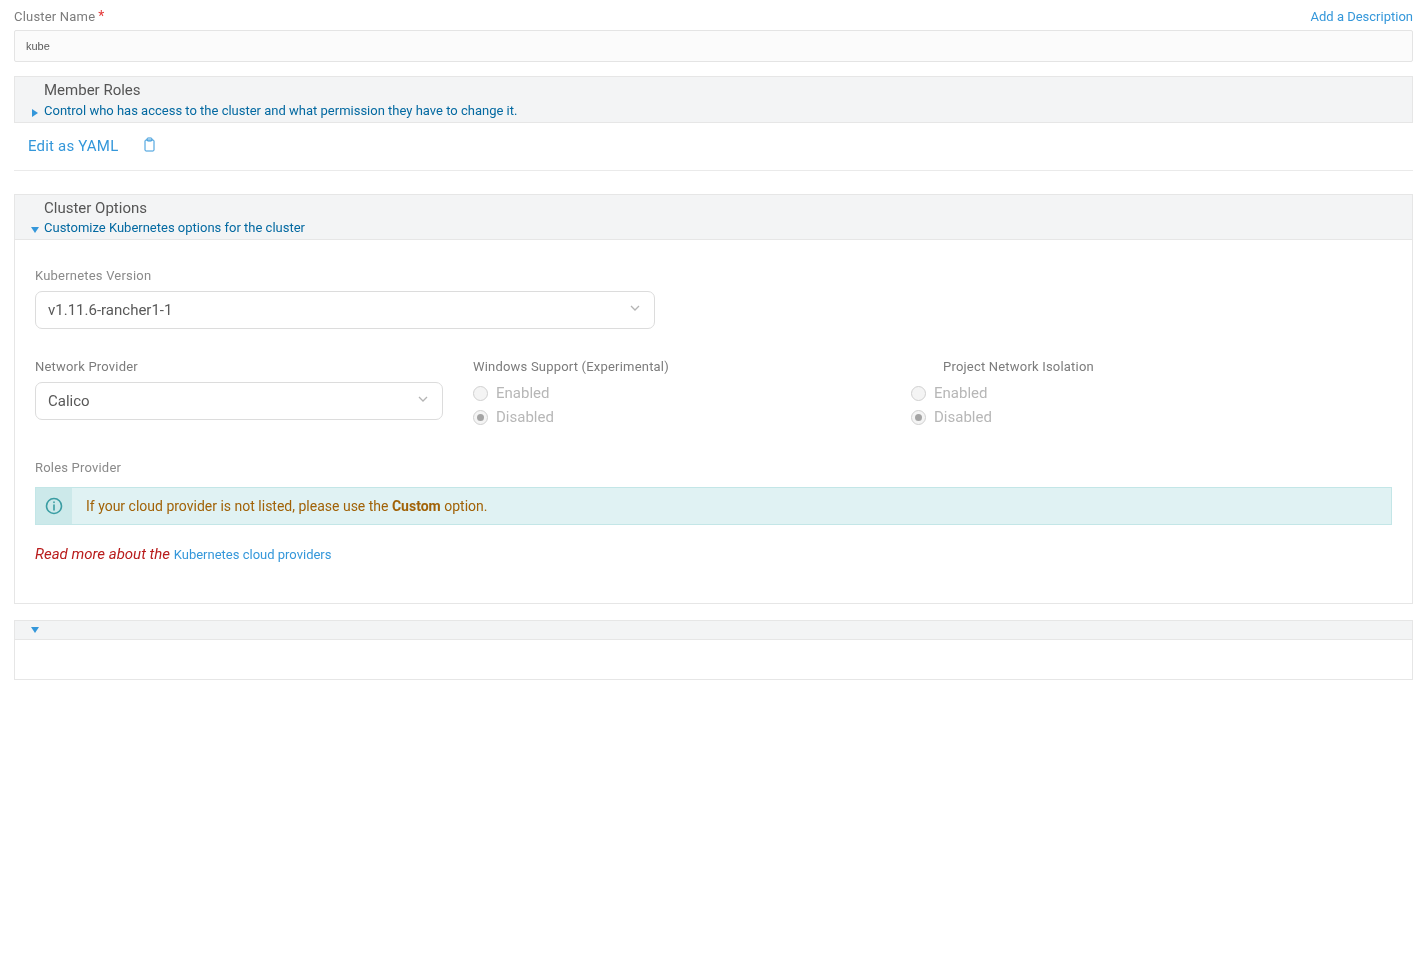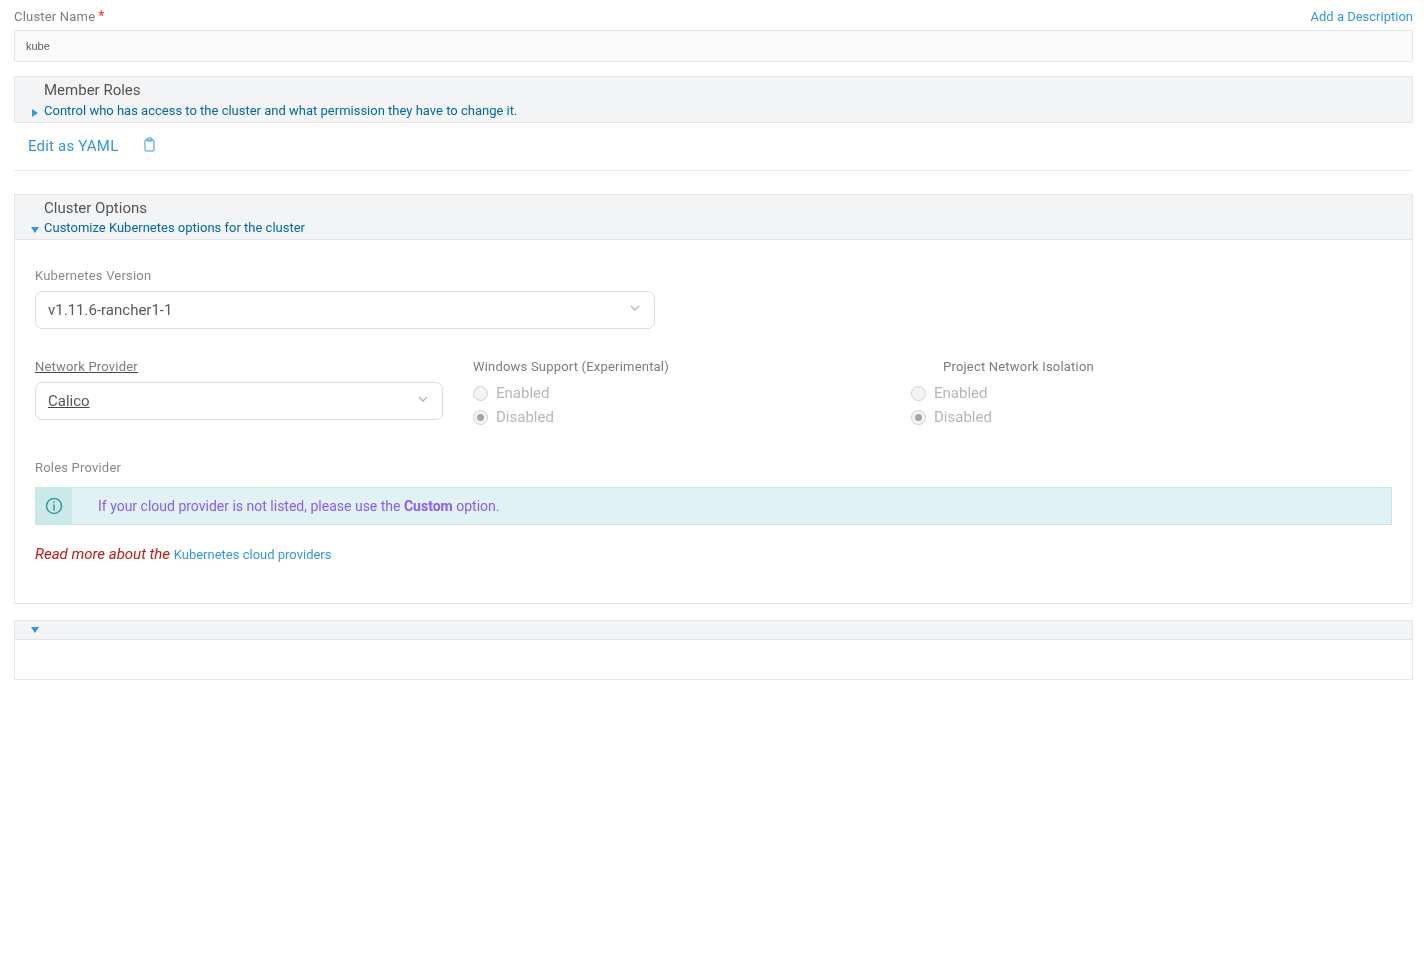--- a/index.html
+++ b/index.html
@@ -103,21 +103,21 @@
   }
   .select-k8s { width: 620px; }
   .select-net { width: 408px; }
   .chevron svg { width: 14px; height: 14px; stroke: #b4b4b4; fill: none; stroke-width: 1.3; }
   .row3 {
     display: flex;
     gap: 20px;
     margin-bottom: 28px;
   }
   .col { flex: 0 0 auto; }
-  .col-a { width: 408px; text-decoration: underline; }
+  .col-a { width: 408px; }
   .col-b { width: 408px; margin-left: 10px; }
   .col-c { width: 408px; margin-left: 10px; }
   .radio-line {
     display: flex;
     align-items: center;
     gap: 8px;
     margin-bottom: 6px;
     font-size: 15px;
   }
   .radio-faded { color: #b7b7b7; }
@@ -147,23 +147,23 @@
     align-items: stretch;
     margin-bottom: 20px;
   }
   .info-banner .ibar {
     background: #cce9ea;
     width: 36px;
     display:flex; align-items:center; justify-content:center;
   }
   .info-banner .ibar svg { width: 18px; height: 18px; stroke:#3a9da3; fill:none; stroke-width:1.6; }
   .info-banner .msg {
-    padding: 10px 26px;
+    padding: 10px 14px;
     font-size: 14px;
-    color: #8b5cf6;
+    color: #a16207;
   }
   .cloud-radios { margin-bottom: 38px; }
   .cloud-radios .radio-line { margin-bottom: 10px; font-size:15px; color:#555;}
   .read-more { font-size: 15px; }
 </style>
 </head>
 <body>
 
 
 

